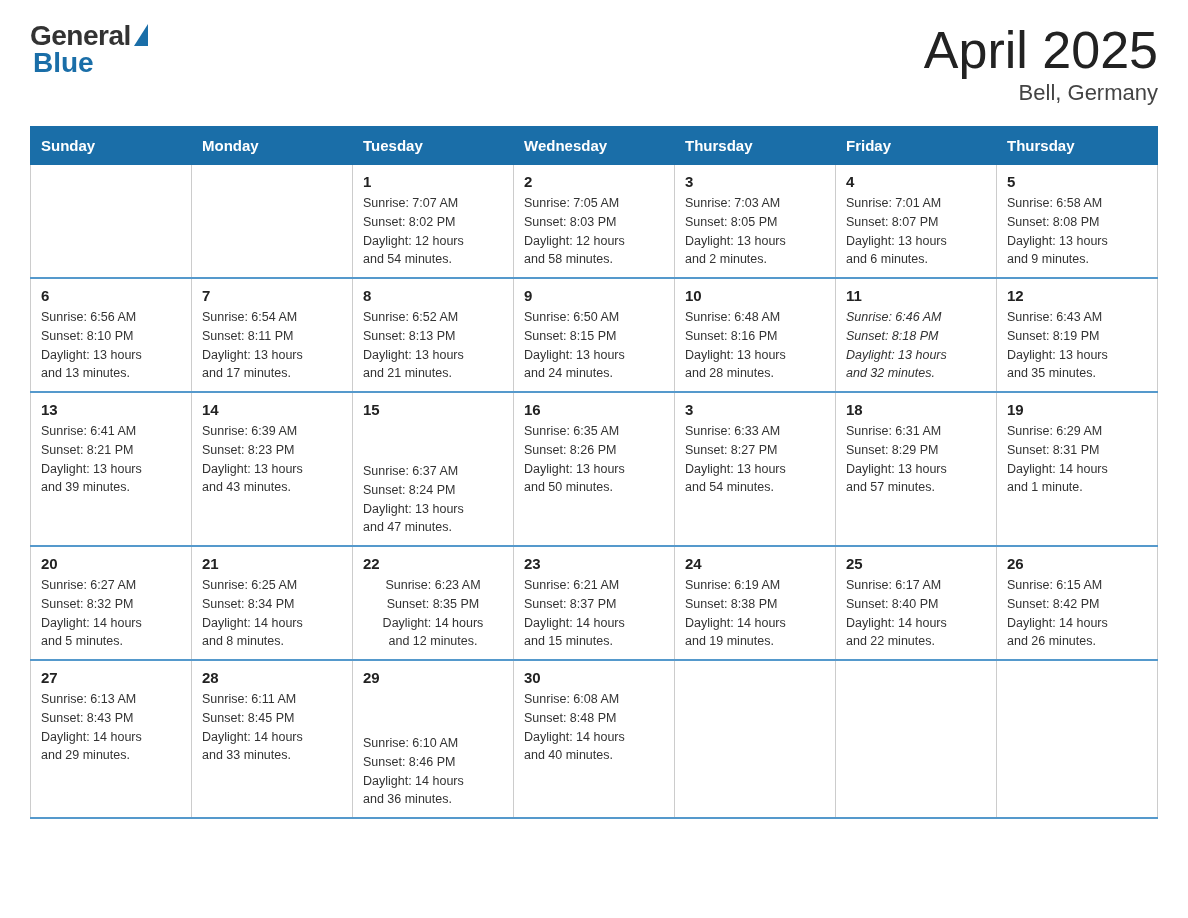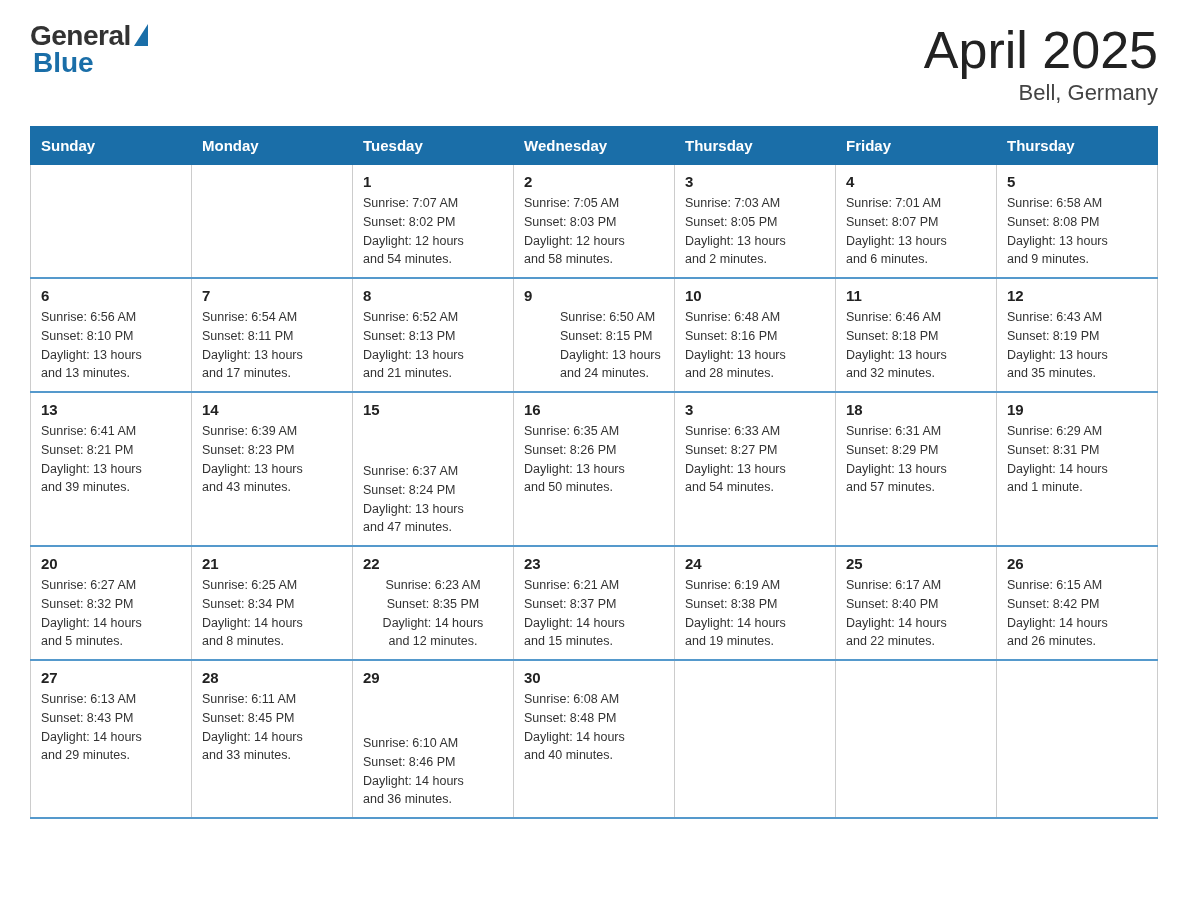--- a/index.html
+++ b/index.html
@@ -187,35 +187,35 @@
         </td>
         <td>
           <span class="day-number">8</span>
           <div class="day-info" style="white-space: pre-line;">Sunrise: 6:52 AM
 Sunset: 8:13 PM
 Daylight: 13 hours
 and 21 minutes.</div>
         </td>
         <td>
           <span class="day-number">9</span>
-          <div class="day-info" style="white-space: pre-line; margin-left: 36px;">Sunrise: 6:50 AM
+          <div class="day-info" style="white-space: pre-line;">Sunrise: 6:50 AM
 Sunset: 8:15 PM
 Daylight: 13 hours
 and 24 minutes.</div>
         </td>
         <td>
           <span class="day-number">10</span>
           <div class="day-info" style="white-space: pre-line;">Sunrise: 6:48 AM
 Sunset: 8:16 PM
 Daylight: 13 hours
 and 28 minutes.</div>
         </td>
         <td>
           <span class="day-number">11</span>
-          <div class="day-info" style="white-space: pre-line;">Sunrise: 6:46 AM
+          <div class="day-info" style="white-space: pre-line; font-style: italic;">Sunrise: 6:46 AM
 Sunset: 8:18 PM
 Daylight: 13 hours
 and 32 minutes.</div>
         </td>
         <td>
           <span class="day-number">12</span>
           <div class="day-info" style="white-space: pre-line;">Sunrise: 6:43 AM
 Sunset: 8:19 PM
 Daylight: 13 hours
 and 35 minutes.</div>

